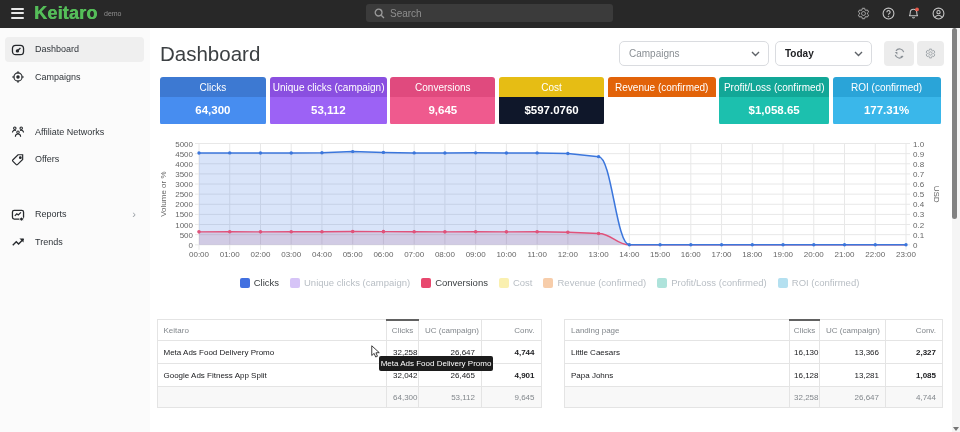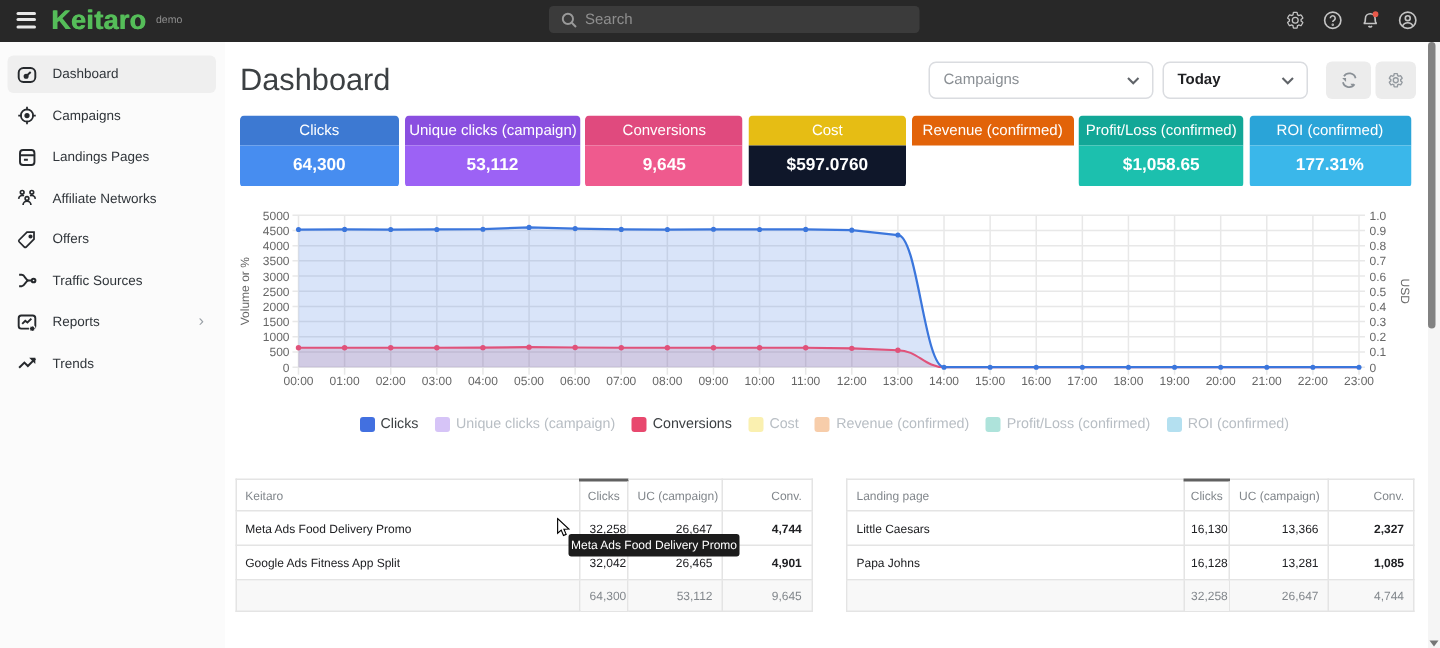--- a/index.html
+++ b/index.html
@@ -99,49 +99,35 @@
     <span class="lab">Dashboard</span>
   </div>
   <div class="mi" style="top:36.5px">
     <svg width="14" height="14" viewBox="0 0 24 24" fill="none" stroke="#26292d" stroke-width="2">
         <circle cx="12" cy="12" r="7"></circle>
         <circle cx="12" cy="12" r="2" fill="#26292d"></circle>
         <path d="M12 2v4M12 18v4M2 12h4M18 12h4"></path>
       </svg>
     <span class="lab">Campaigns</span>
   </div>
-  <div class="mi" style="top:64px">
-    <svg width="14" height="14" viewBox="0 0 24 24" fill="none" stroke="#26292d" stroke-width="2.2">
-        <rect x="4" y="3.5" width="16.5" height="17" rx="3.5"></rect>
-        <path d="M4.5 9.5 h15.5 M8.5 14.5 h4.5"></path>
-      </svg>
-    <span class="lab">Landings Pages</span>
-  </div>
   <div class="mi" style="top:91.5px">
     <svg width="14" height="14" viewBox="0 0 24 24" fill="none" stroke="#26292d" stroke-width="1.9">
         <circle cx="6.5" cy="5.5" r="2.1"></circle>
         <circle cx="17.5" cy="5.5" r="2.1"></circle>
         <circle cx="12" cy="12.5" r="2.1"></circle>
         <path d="M2.5 13 a4 4 0 0 1 6 -3.4 M21.5 13 a4 4 0 0 0 -6 -3.4 M7.5 20 a4.5 4.5 0 0 1 9 0"></path>
       </svg>
     <span class="lab">Affiliate Networks</span>
   </div>
   <div class="mi" style="top:119px">
     <svg width="14" height="14" viewBox="0 0 24 24" fill="none" stroke="#26292d" stroke-width="2">
         <path d="M3 12 L12 3 h8 v8 L11 20 a1.5 1.5 0 0 1 -2 0 L3 14 a1.5 1.5 0 0 1 0 -2z"></path>
         <circle cx="16" cy="8" r="1.4" fill="#26292d"></circle>
       </svg>
     <span class="lab">Offers</span>
-  </div>
-  <div class="mi" style="top:146.5px">
-    <svg width="14" height="14" viewBox="0 0 24 24" fill="none" stroke="#26292d" stroke-width="2.3">
-        <path d="M3 5.5 h3 c4 0 4 6.5 8 6.5 h3 M3 18.5 h3 c4 0 4 -6.5 8 -6.5 h3"></path>
-        <circle cx="19.5" cy="12" r="2.1" fill="none"></circle>
-      </svg>
-    <span class="lab">Traffic Sources</span>
   </div>
   <div class="mi" style="top:174px">
     <svg width="14" height="14" viewBox="0 0 24 24" fill="none" stroke="#26292d" stroke-width="2.2">
         <rect x="2.5" y="4" width="19" height="15" rx="3"></rect>
         <path d="M6.5 13.5 l3.5-3.5 2.5 2 4.5-4.5"></path>
         <circle cx="18" cy="19" r="3.8" fill="#fbfbfb" stroke="none"></circle>
         <circle cx="18" cy="19" r="2" fill="#26292d" stroke="none"></circle>
         <path d="M18 16.2 v5.6 M15.2 19 h5.6 M16 17 l4 4 M20 17 l-4 4" stroke="#26292d" stroke-width="1.2"></path>
       </svg>
     <span class="lab">Reports</span>

